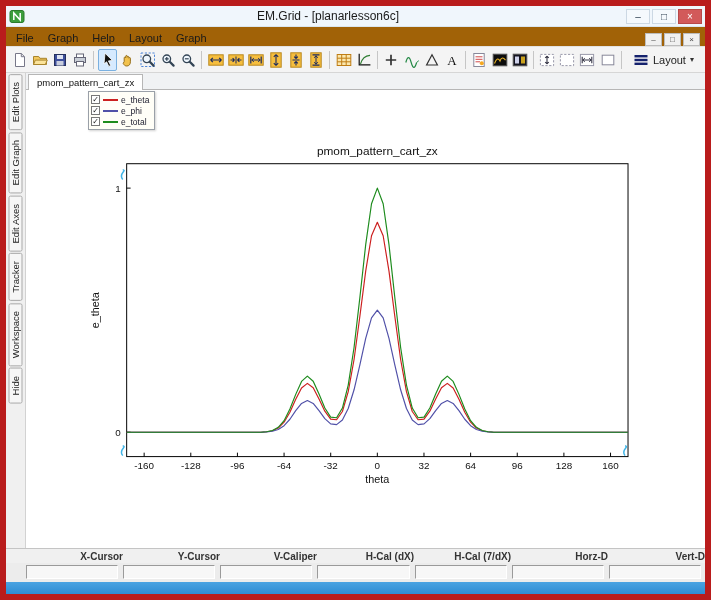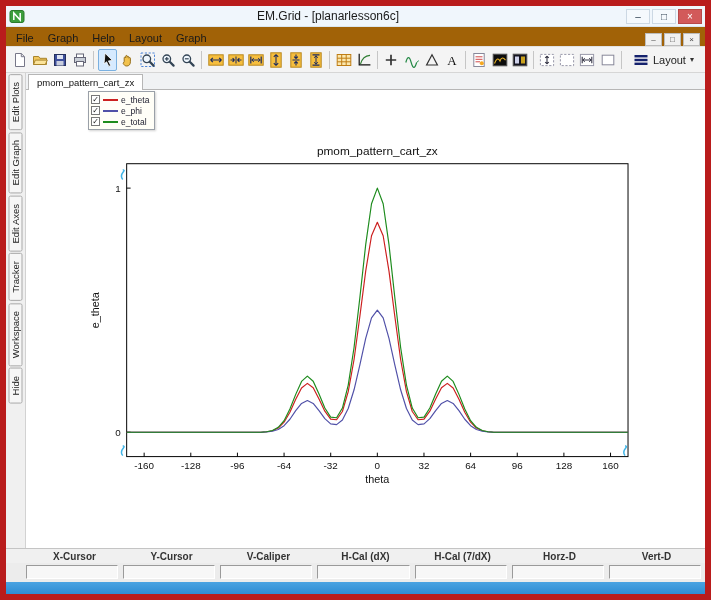--- a/index.html
+++ b/index.html
@@ -59,21 +59,21 @@
             box-shadow:1px 1px 2px rgba(0,0,0,0.18); }
   .legend-row { display:flex; align-items:center; gap:3px; height:11px; }
   .lg-check { width:9px; height:9px; border:1px solid #777; background:#fff; font-size:8px;
               line-height:8px; text-align:center; color:#222; }
   .lg-swatch { width:15px; height:2px; }
   .lg-label { font-size:8.5px; color:#223; }
 
   
   .status-labels { height:15px; display:flex; align-items:center; background:#f0f0f0;
                    border-top:1px solid #c4c4c4; padding-left:20px; flex:0 0 auto; }
-  .status-col { flex:1; text-align:center; font-size:10px; font-weight:bold; color:#333; }
+  .status-col { flex:1; text-align:right; font-size:10px; font-weight:bold; color:#333; }
   .status-cells { height:19px; display:flex; align-items:center; background:#ececec;
                   padding:1px 4px 2px 20px; gap:5px; flex:0 0 auto; }
   .status-cell { flex:1; height:14px; background:#f7f7f7;
                  border:1px solid; border-color:#9a9a9a #ffffff #ffffff #9a9a9a; }
 
   .bottom-strip { height:12px; background:linear-gradient(#4aa3e2,#2f8cd2); flex:0 0 auto; }
 </style>
 </head>
 <body>
 

